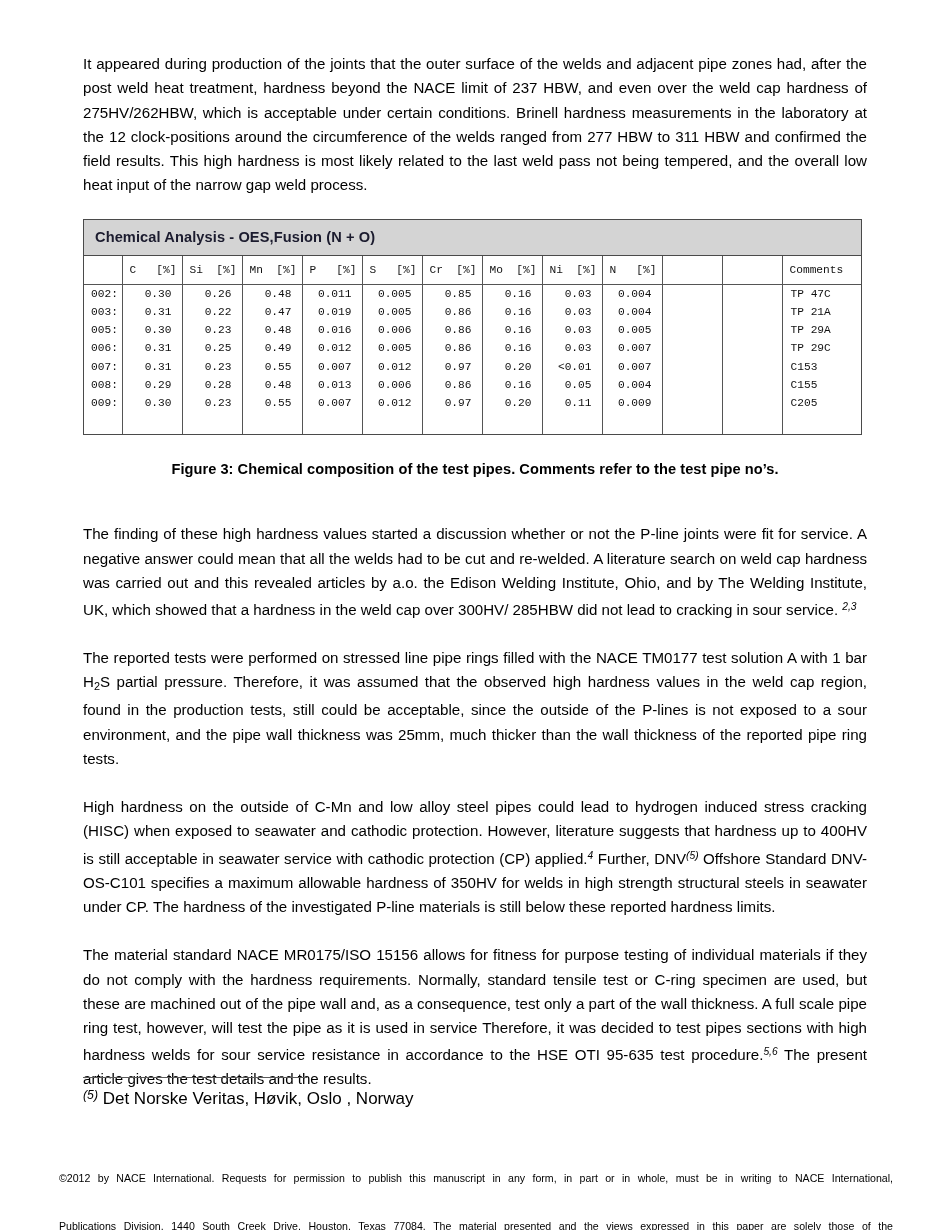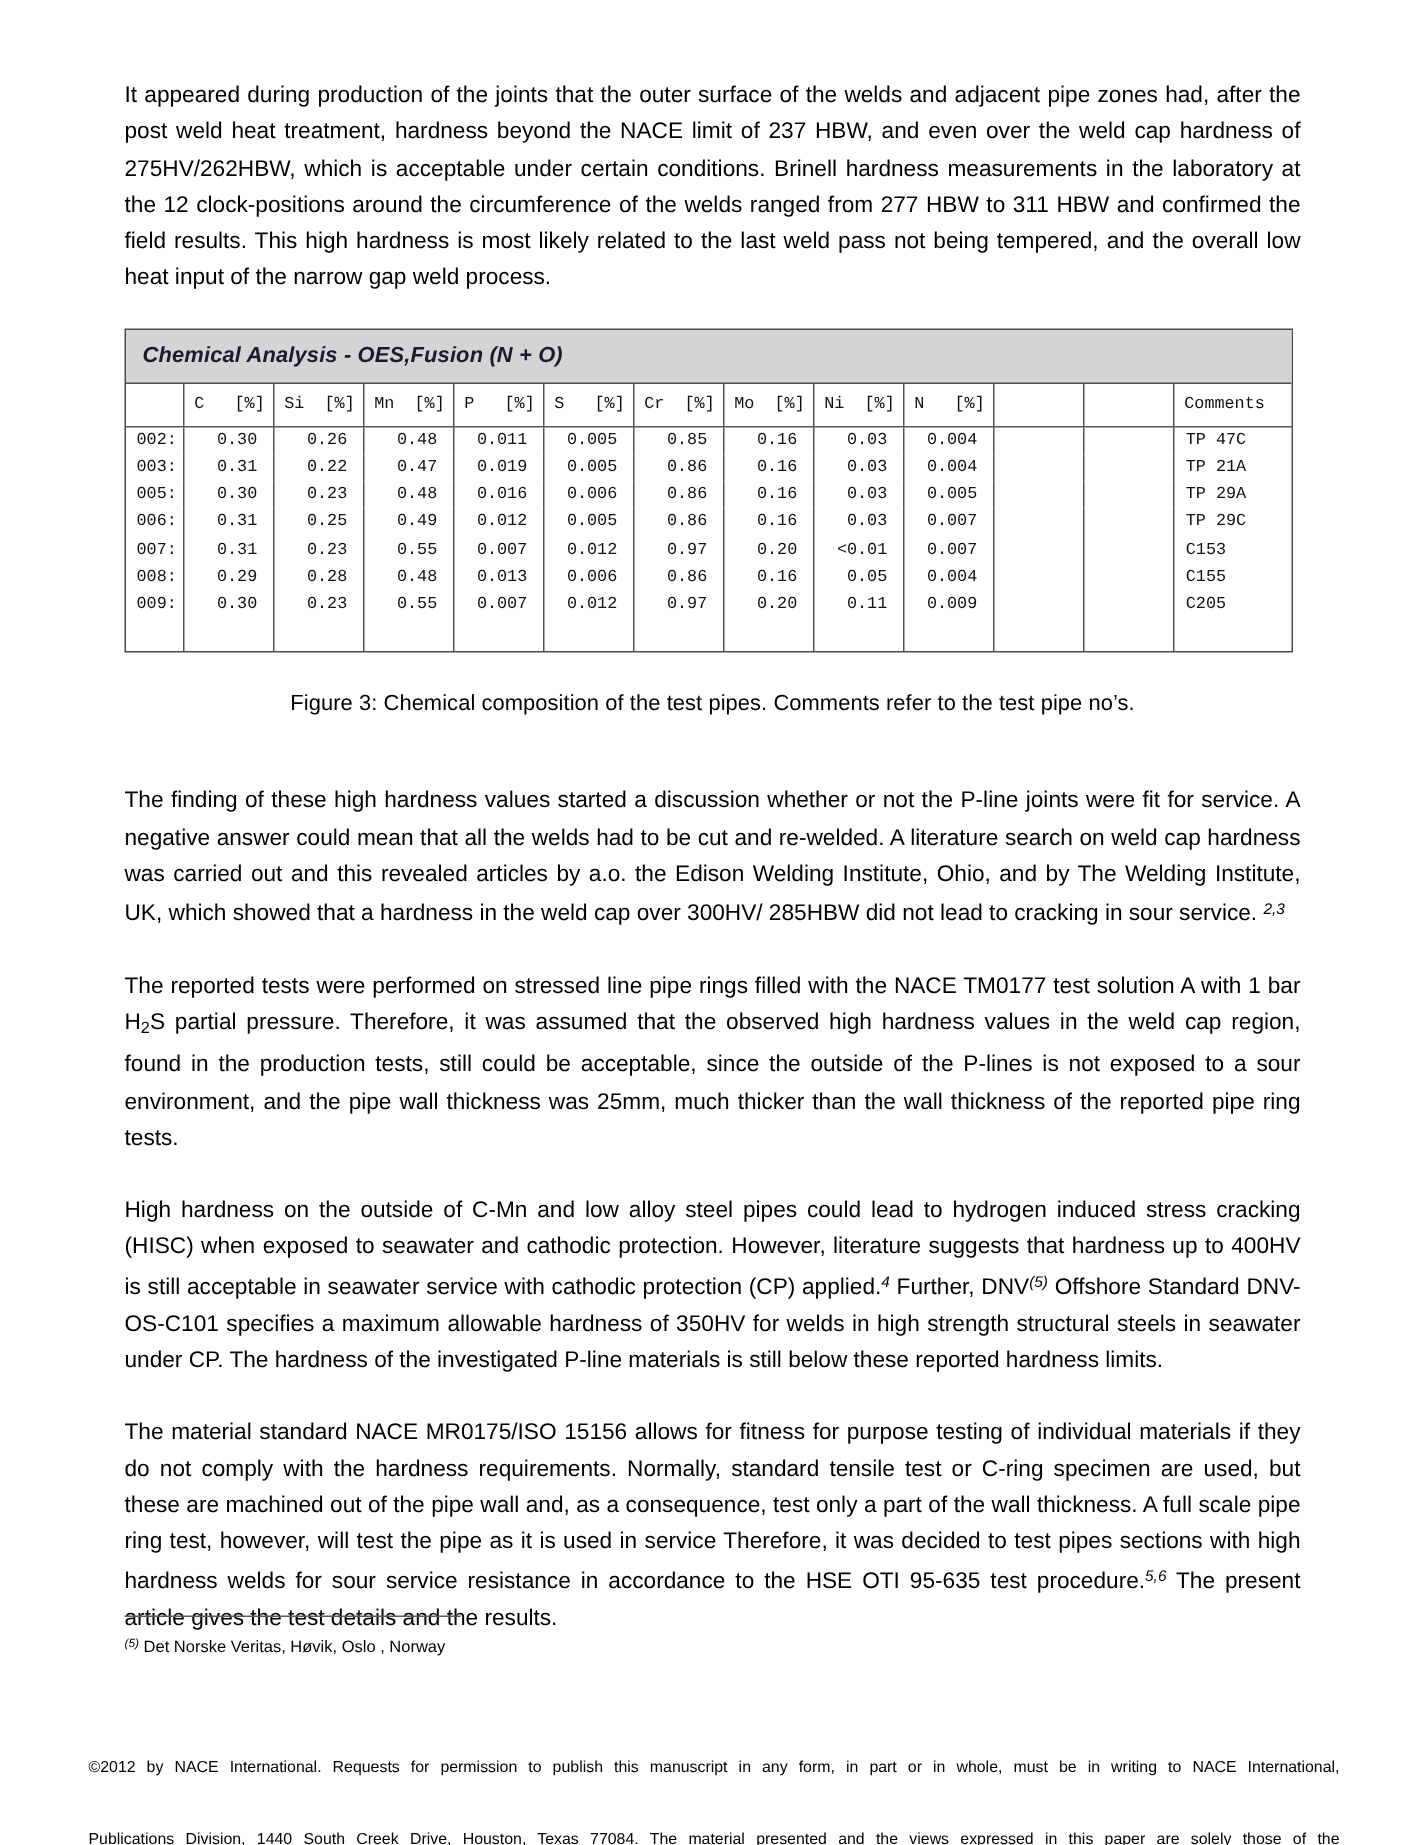--- a/index.html
+++ b/index.html
@@ -53,21 +53,20 @@
   .tbl-title {
     background: #d4d4d4;
     border-bottom: 1.4px solid #4a4a4a;
     font-size: 14.6px;
     font-weight: bold;
     color: #1b1b2e;
     padding: 8px 0 8px 11px;
     letter-spacing: 0.1px;
     height: 19px;
     line-height: 19px;
-    font-style: italic;
   }
   table.chem {
     border-collapse: collapse;
     width: 100%;
     table-layout: fixed;
     font-family: "Liberation Mono", monospace;
     font-size: 11.2px;
     color: #111;
   }
   table.chem col.c-idx   { width: 38px; }
@@ -101,40 +100,40 @@
   table.chem tbody td.idx { text-align: left; padding-left: 7px; }
   table.chem tbody td.num { text-align: right; padding-right: 10px; }
   table.chem tbody td.cmt { text-align: left; padding-left: 8px; }
   table.chem tbody tr.filler td { height: 22px; }
   table.chem tbody tr.first-row td { padding-top: 3px; }
 
   .fig-caption {
     margin-top: 26px;
     text-align: center;
     font-size: 14.6px;
-    font-weight: normal;
+    font-weight: bold;
     color: #000;
     letter-spacing: 0.05px;
   }
 
   
   .footnote-area {
     position: absolute;
     left: 83px;
     top: 1077px;
     width: 784px;
   }
   .fn-rule {
     width: 224px;
     height: 0;
     border-top: 1.4px solid #5a5a5a;
     margin-bottom: 9px;
   }
   .fn-text {
-    font-size: 11px;
+    font-size: 17px;
     line-height: 17px;
     color: #000;
   }
   .fn-text sup { font-size: 0.72em; vertical-align: 0.42em; }
 
   
   .footer {
     position: absolute;
     left: 59px;
     top: 1138px;

